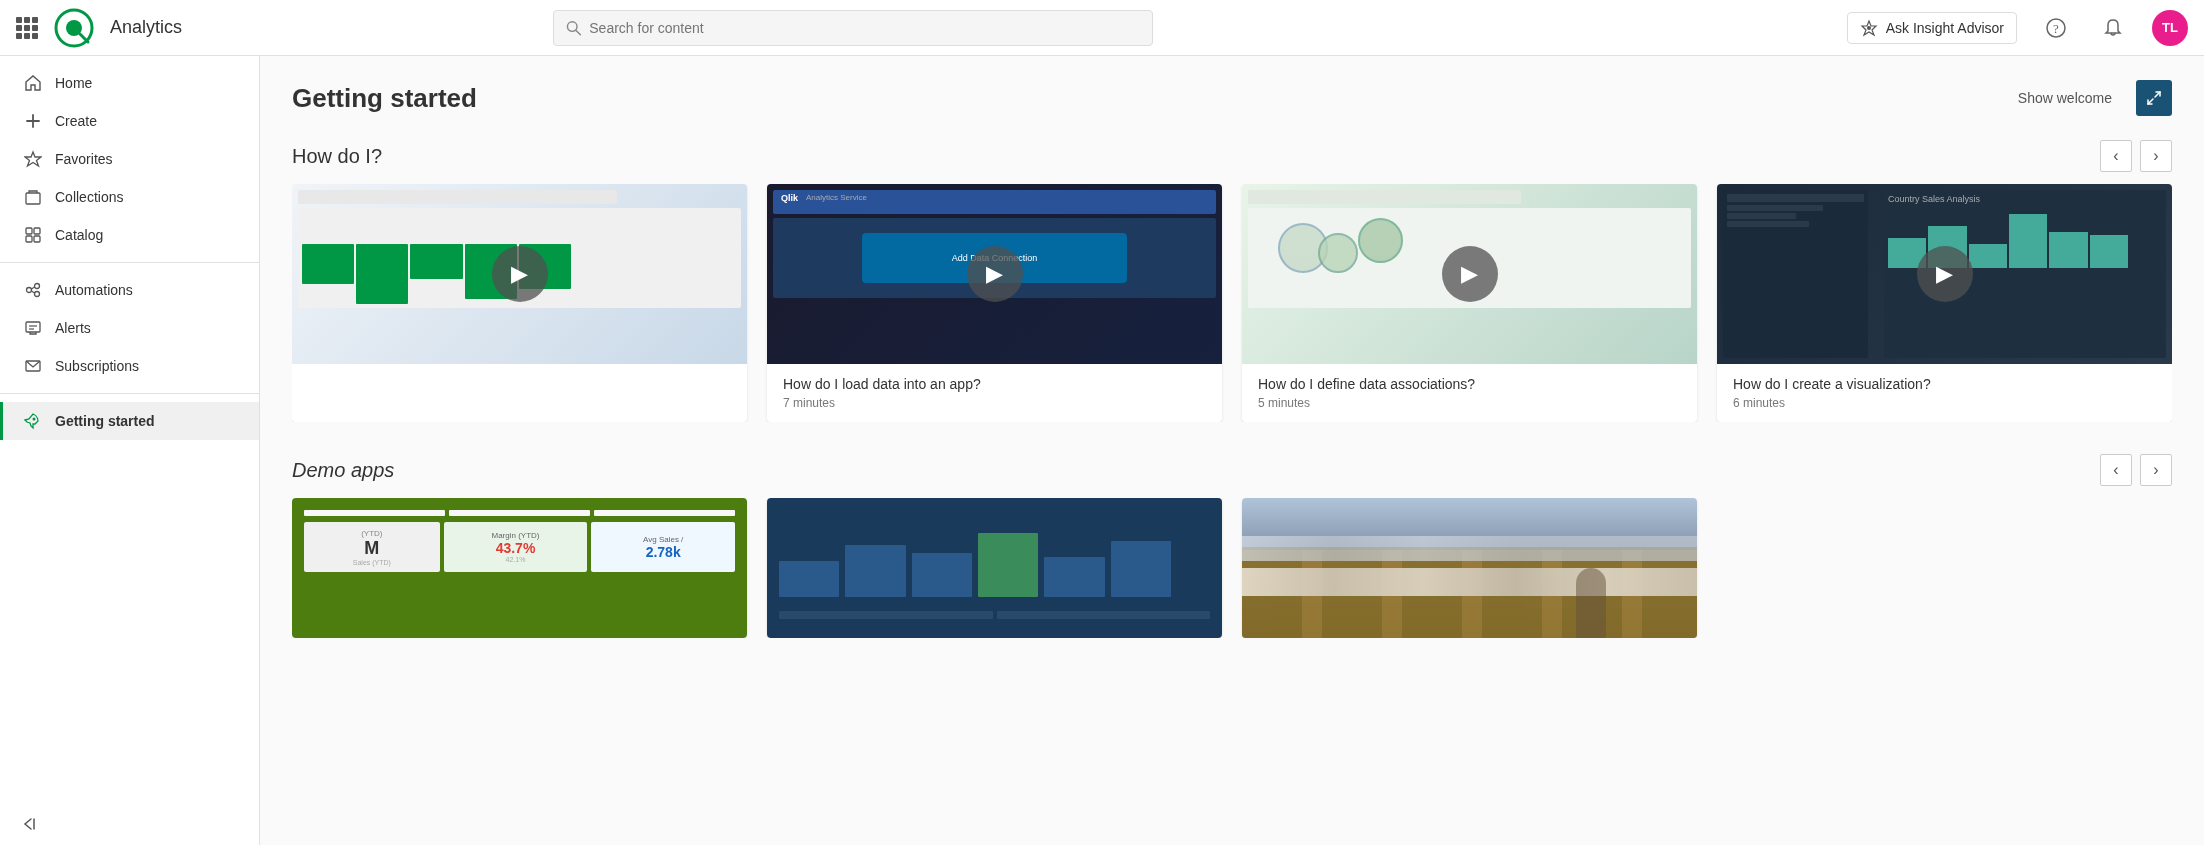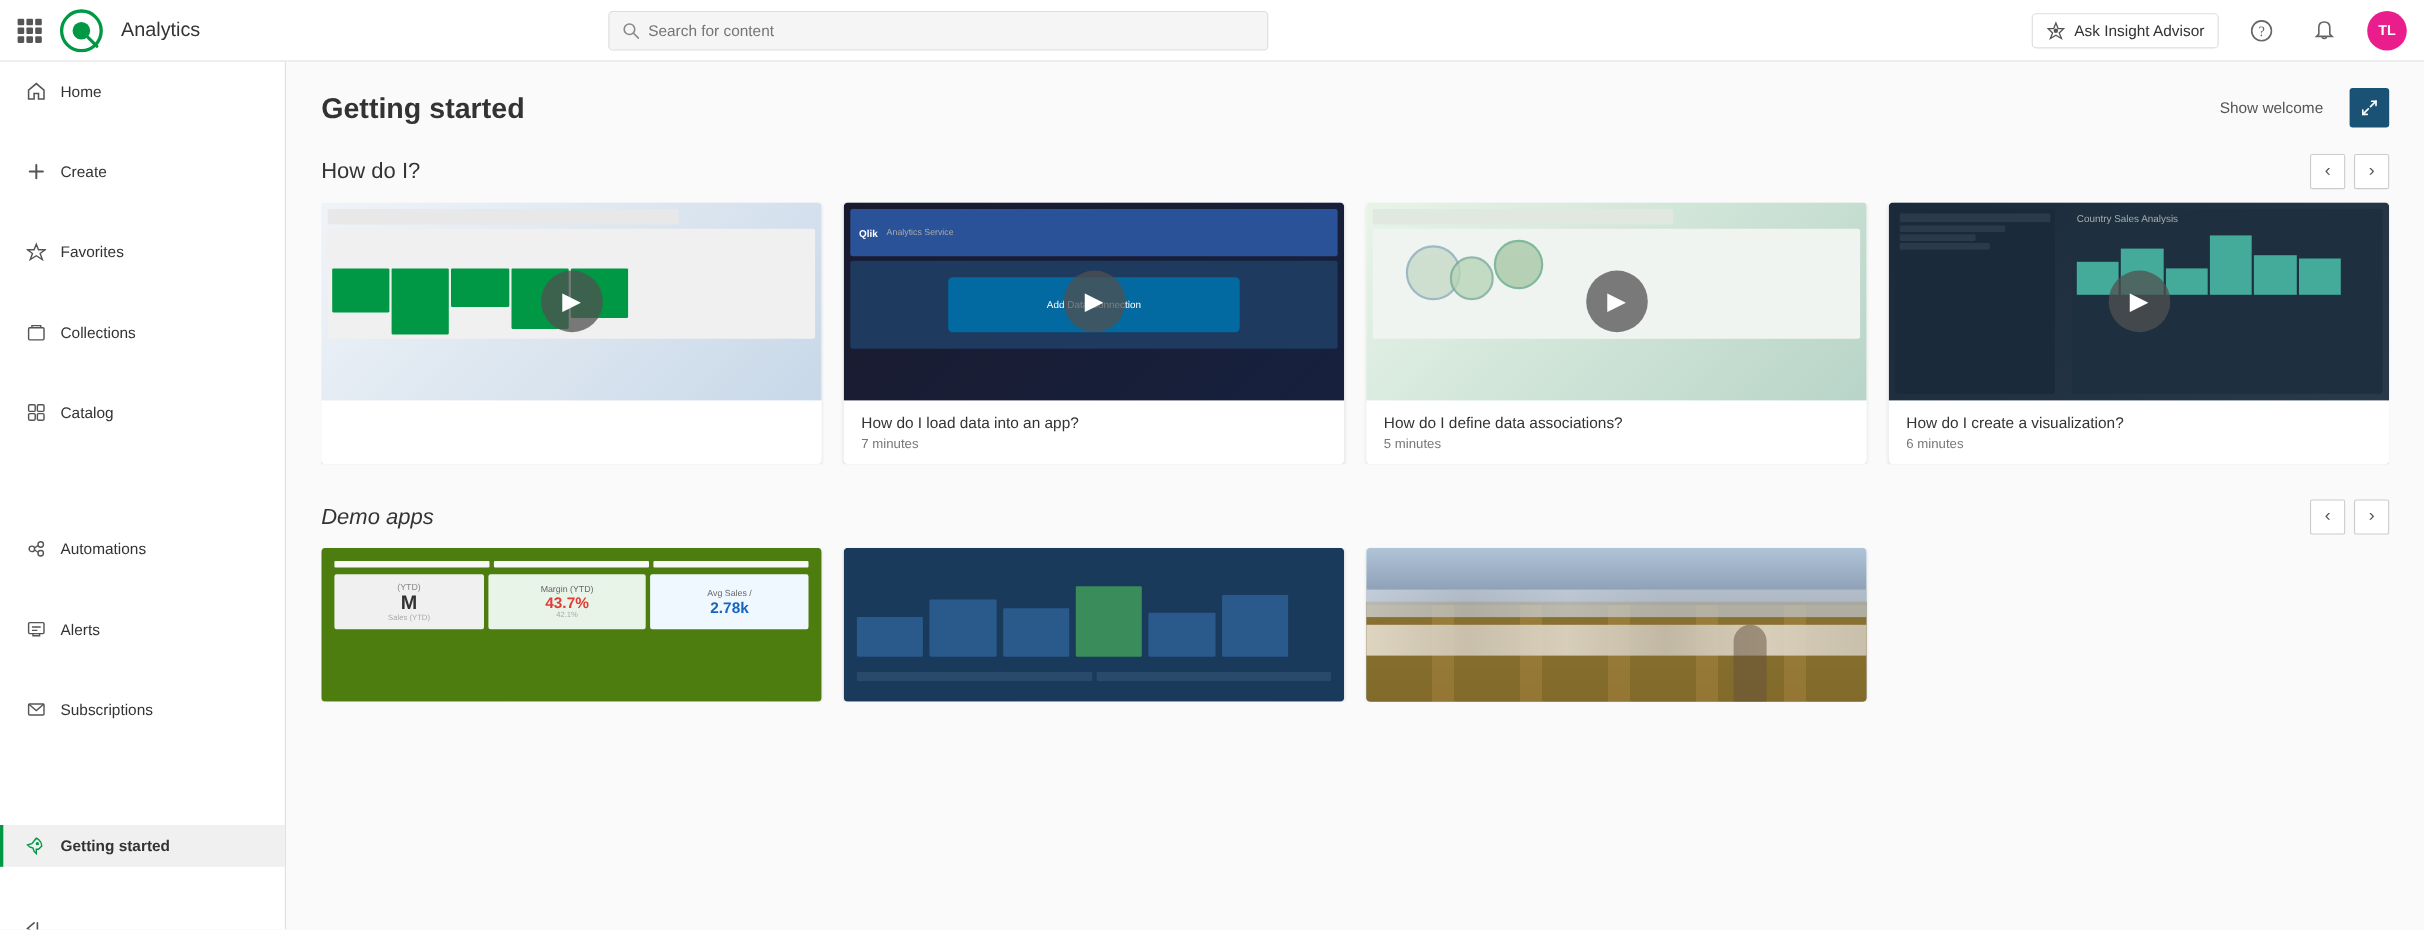--- a/index.html
+++ b/index.html
@@ -122,21 +122,20 @@
 
     
     .sidebar {
       width: 260px;
       background: #fff;
       border-right: 1px solid #e0e0e0;
       padding-top: 8px;
       flex-shrink: 0;
       display: flex;
       flex-direction: column;
-      gap: 35px;
     }
     .sidebar-item {
       display: flex;
       align-items: center;
       gap: 12px;
       padding: 10px 20px;
       cursor: pointer;
       font-size: 14px;
       color: #333;
       border-left: 3px solid transparent;
@@ -533,21 +532,21 @@
               </div>
             </div>
           </div>
           <div class="play-btn">▶</div>
         </div>
       </div>
 
       <div class="video-card">
         <div class="video-thumb video-thumb-2">
           <div class="fake-ui">
-            <div style="background:#2a5298;height:43px;margin:6px 6px 4px;border-radius:2px;display:flex;align-items:center;padding:16px 8px">
+            <div style="background:#2a5298;height:24px;margin:6px 6px 4px;border-radius:2px;display:flex;padding:3px 8px">
               <span style="color:#fff;font-size:9px;font-weight:600">Qlik</span>
               <span style="color:#aaa;font-size:8px;margin-left:8px">Analytics Service</span>
             </div>
             <div style="background:#1e3a5f;height:80px;margin:0 6px;border-radius:2px;display:flex;align-items:center;justify-content:center">
               <div style="background:#0369a1;width:60%;height:50px;border-radius:4px;display:flex;align-items:center;justify-content:center">
                 <span style="color:#fff;font-size:9px">Add Data Connection</span>
               </div>
             </div>
           </div>
           <div class="play-btn">▶</div>

